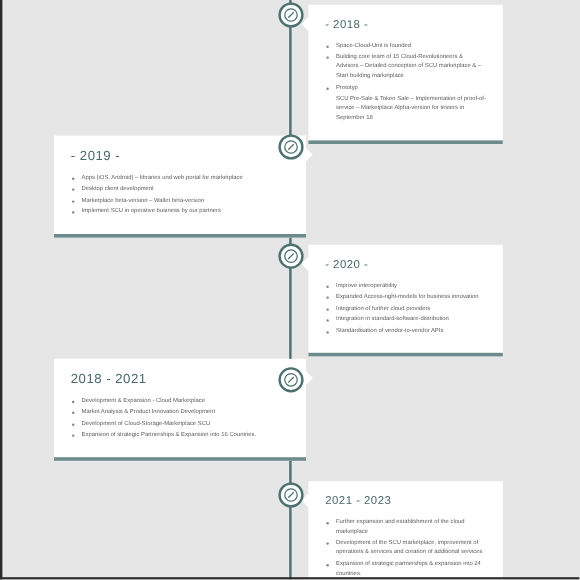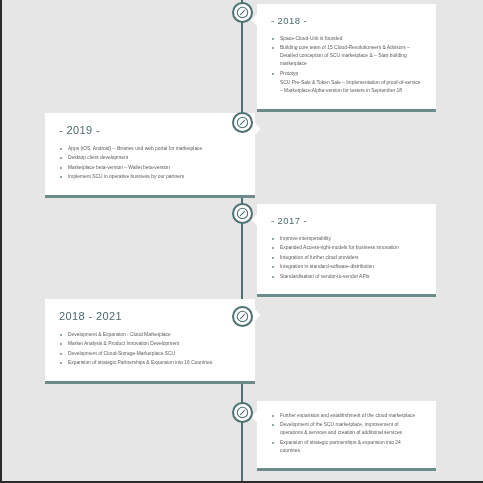--- a/index.html
+++ b/index.html
@@ -63,21 +63,21 @@
   }
 
   
   .card {
     position: absolute;
     background: #ffffff;
     border-bottom: 3px solid #6e8b8b;
     z-index: 10;
     padding: 11px 14px 12px 14px;
   }
-  .card.right { left: 257px; width: 179px; }
+  .card.right { left: 257px; width: 162px; }
   .card.left  { left: 45px;  width: 210px; }
 
   
   .notch {
     position: absolute;
     top: 12px;
     width: 8px;
     height: 8px;
     background: #ffffff;
     transform: rotate(45deg);
@@ -174,21 +174,21 @@
 </div>
 
 <div class="marker" id="marker-2020">
   <svg class="glyph" viewBox="0 0 20 20">
     <circle cx="10" cy="10" r="8" fill="none" stroke="#4d7070" stroke-width="1.6"></circle>
     <line x1="6.4" y1="13.6" x2="13.6" y2="6.4" stroke="#4d7070" stroke-width="1.6"></line>
   </svg>
 </div>
 <div class="card right" id="card-2020">
   <div class="notch"></div>
-  <div class="card-title">- 2017 -</div>
+  <div class="card-title">- 2020 -</div>
   <ul class="bullets">
     <li>Improve interoperability</li>
     <li>Expanded Access-right-models for business innovation</li>
     <li>Integration of further cloud providers</li>
     <li>Integration in standard-software-distribution</li>
     <li>Standardisation of vendor-to-vendor APIs</li>
   </ul>
 </div>
 
 <div class="marker" id="marker-2018-2021">
@@ -209,18 +209,19 @@
 </div>
 
 <div class="marker" id="marker-2021-2023">
   <svg class="glyph" viewBox="0 0 20 20">
     <circle cx="10" cy="10" r="8" fill="none" stroke="#4d7070" stroke-width="1.6"></circle>
     <line x1="6.4" y1="13.6" x2="13.6" y2="6.4" stroke="#4d7070" stroke-width="1.6"></line>
   </svg>
 </div>
 <div class="card right" id="card-2021-2023">
   <div class="notch"></div>
+  <div class="card-title">2021 - 2023</div>
   <ul class="bullets">
     <li>Further expansion and establishment of the cloud marketplace</li>
     <li>Development of the SCU marketplace, improvement of operations &amp; services and creation of additional services</li>
     <li>Expansion of strategic partnerships &amp; expansion into 24 countries.</li>
   </ul>
 </div>
 
 </body></html>

